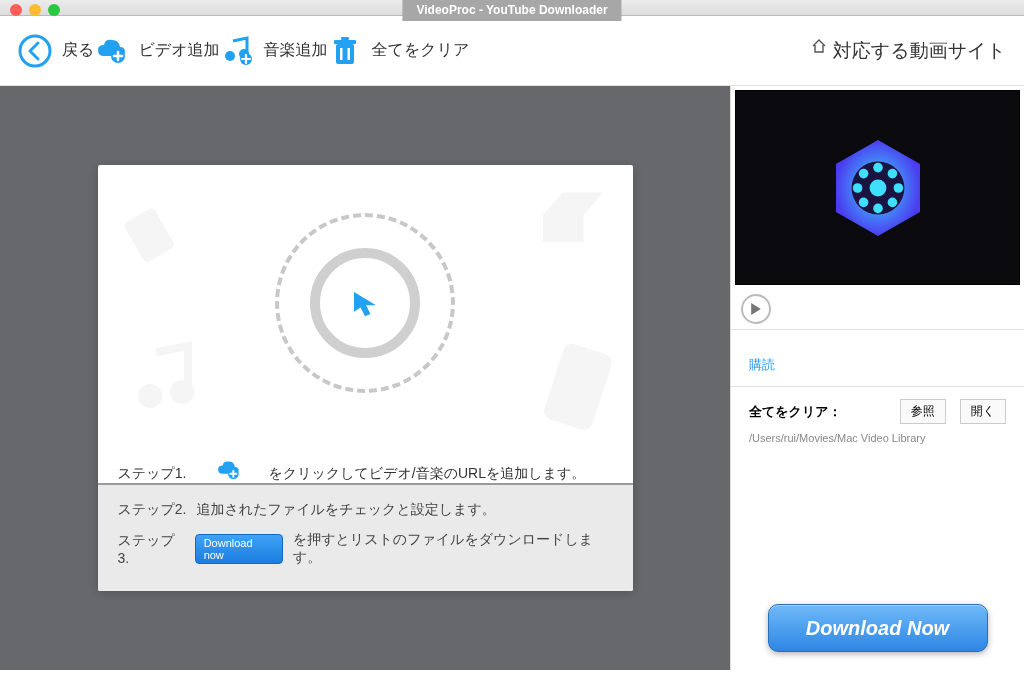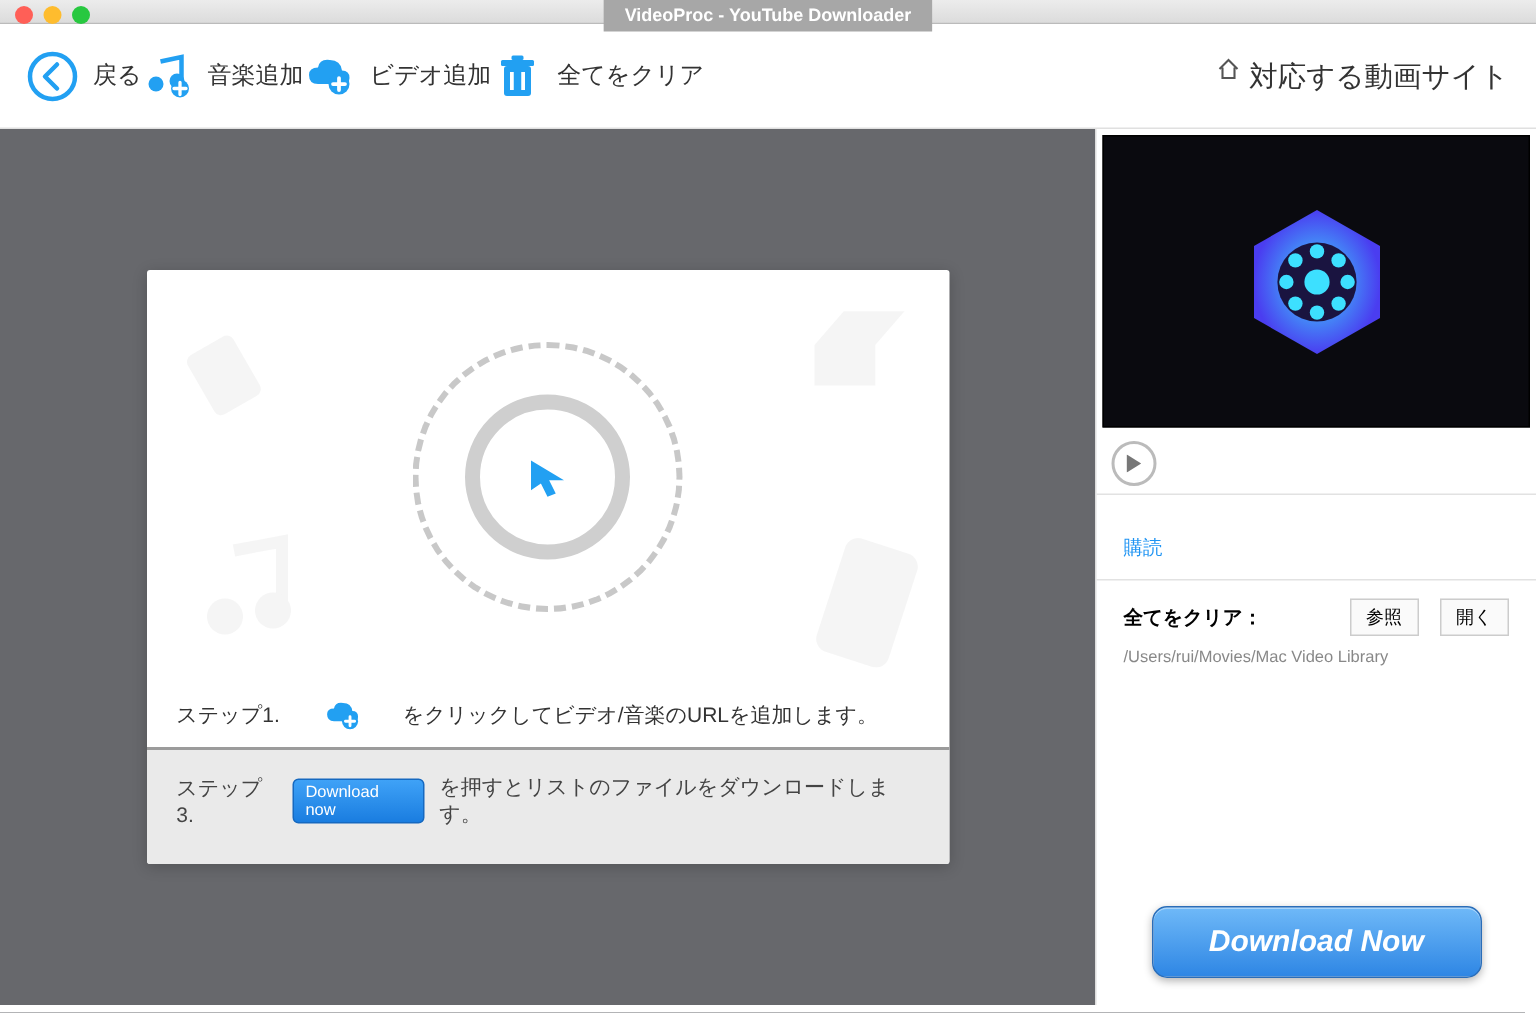--- a/index.html
+++ b/index.html
@@ -24,21 +24,21 @@
 .leftpane{ width: 730px; background:#67686c; position:relative; display:flex; align-items:center; justify-content:center;}
 .rightpane{ flex:1; border-left:1px solid #ddd; display:flex; flex-direction:column;}
 
 
 .card{ width:535px; background:#fff; border-radius:2px; box-shadow:0 2px 10px rgba(0,0,0,.2); overflow:hidden;}
 .cardtop{ height:275px; position:relative; display:flex; align-items:center; justify-content:center;}
 .bgicons{ position:absolute; inset:0;}
 .bgico{ position:absolute; opacity:.25; }
 .ring{ width:180px; height:180px; border-radius:50%; border:4px dashed #c8c8c8; display:flex; align-items:center; justify-content:center; position:relative;}
 .ringinner{ width:110px; height:110px; border-radius:50%; border:10px solid #cfcfcf; background:#fff; display:flex; align-items:center; justify-content:center;}
-.step1row{ height:45px; display:flex; align-items:center; gap:28px; padding:0 20px; font-size:14px; color:#333; border-bottom:2px solid #9b9b9b;}
+.step1row{ height:45px; display:flex; align-items:flex-end; gap:28px; padding:0 20px; font-size:14px; color:#333; border-bottom:2px solid #9b9b9b;}
 .stepsbox{ background:#eaeaea; padding:10px 20px 18px;}
 .steprow{ display:flex; align-items:center; gap:10px; font-size:14px; color:#444; padding:6px 0;}
 .dlpill{ background:linear-gradient(#3fa2f7,#1a7de0); color:#fff; font-size:11px; padding:2px 8px; border-radius:4px; border:1px solid #1669c0;}
 
 
 .preview{ height:195px; background:#0a0a0f; display:flex; align-items:center; justify-content:center; margin:4px; border:1px solid #000;}
 .playctrl{ height:40px; display:flex; align-items:center; padding:0 10px;}
 .playbtn{ width:30px; height:30px; border-radius:50%; border:2px solid #bbb; display:flex; align-items:center; justify-content:center; cursor:pointer;}
 .section{ border-top:1px solid #e2e2e2; padding:12px 18px; font-size:13px;}
 .rowflex{display:flex; align-items:center; justify-content:space-between;}
@@ -71,41 +71,41 @@
     <span class="ic">
       <svg width="34" height="34" viewBox="0 0 34 34">
           <circle cx="17" cy="17" r="15" fill="none" stroke="#22a0f2" stroke-width="3"></circle>
           <path d="M20 9 L12 17 L20 25" fill="none" stroke="#22a0f2" stroke-width="3" stroke-linecap="round" stroke-linejoin="round"></path>
         </svg>
     </span>
     <span>戻る</span>
   </div>
 
   <div class="tbtn">
+    <span class="ic cloudplus">
+      <svg width="34" height="34" viewBox="0 0 34 34">
+          <path d="M10 22 Q4 22 4 16 Q4 11 10 11 Q11 5 18 6 Q25 6 26 13 Q31 13 31 18 Q31 22 26 22 Z" fill="#22a0f2"></path>
+          <circle cx="24" cy="22" r="7" fill="#22a0f2"></circle>
+          <path d="M24 18 v8 M20 22 h8" stroke="#fff" stroke-width="2.5" stroke-linecap="round"></path>
+        </svg>
+    </span>
+    <span>ビデオ追加</span>
+  </div>
+
+  <div class="tbtn">
     <span class="ic">
       <svg width="34" height="34" viewBox="0 0 34 34">
           <path d="M13 7 L27 4 V20" fill="none" stroke="#22a0f2" stroke-width="3"></path>
           <circle cx="10" cy="22" r="5" fill="#22a0f2"></circle>
           <circle cx="24" cy="20" r="5" fill="#22a0f2"></circle>
           <circle cx="26" cy="25" r="6" fill="#22a0f2"></circle>
           <path d="M26 21 v8 M22 25 h8" stroke="#fff" stroke-width="2.2" stroke-linecap="round"></path>
         </svg>
     </span>
     <span>音楽追加</span>
-  </div>
-
-  <div class="tbtn">
-    <span class="ic cloudplus">
-      <svg width="34" height="34" viewBox="0 0 34 34">
-          <path d="M10 22 Q4 22 4 16 Q4 11 10 11 Q11 5 18 6 Q25 6 26 13 Q31 13 31 18 Q31 22 26 22 Z" fill="#22a0f2"></path>
-          <circle cx="24" cy="22" r="7" fill="#22a0f2"></circle>
-          <path d="M24 18 v8 M20 22 h8" stroke="#fff" stroke-width="2.5" stroke-linecap="round"></path>
-        </svg>
-    </span>
-    <span>ビデオ追加</span>
   </div>
 
 
   <div class="tbtn">
     <span class="ic">
       <svg width="34" height="34" viewBox="0 0 34 34">
           <rect x="8" y="10" width="18" height="20" rx="2" fill="#22a0f2"></rect>
           <rect x="6" y="6" width="22" height="4" rx="1" fill="#22a0f2"></rect>
           <rect x="13" y="3" width="8" height="3" rx="1" fill="#22a0f2"></rect>
           <rect x="12" y="14" width="2.5" height="12" fill="#fff"></rect>
@@ -162,20 +162,24 @@
           <svg width="26" height="26" viewBox="0 0 34 34">
               <path d="M10 22 Q4 22 4 16 Q4 11 10 11 Q11 5 18 6 Q25 6 26 13 Q31 13 31 18 Q31 22 26 22 Z" fill="#22a0f2"></path>
               <circle cx="24" cy="22" r="7" fill="#22a0f2"></circle>
               <path d="M24 18 v8 M20 22 h8" stroke="#fff" stroke-width="2.5" stroke-linecap="round"></path>
             </svg>
         </span>
         <span>をクリックしてビデオ/音楽のURLを追加します。</span>
       </div>
 
       <div class="stepsbox">
+        <div class="steprow">
+          <span>ステップ2.</span>
+          <span>追加されたファイルをチェックと設定します。</span>
+        </div>
         <div class="steprow">
           <span>ステップ3.</span>
           <span class="dlpill">Download now</span>
           <span>を押すとリストのファイルをダウンロードします。</span>
         </div>
       </div>
     </div>
   </div>
 
   <div class="rightpane">

